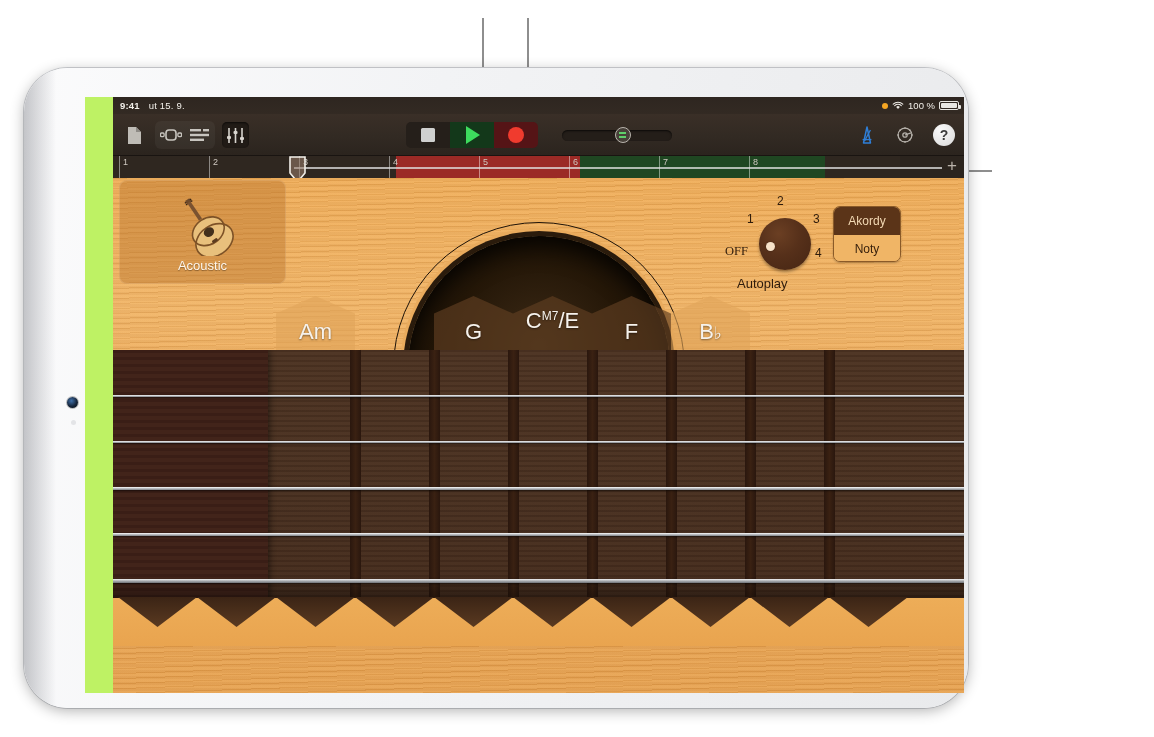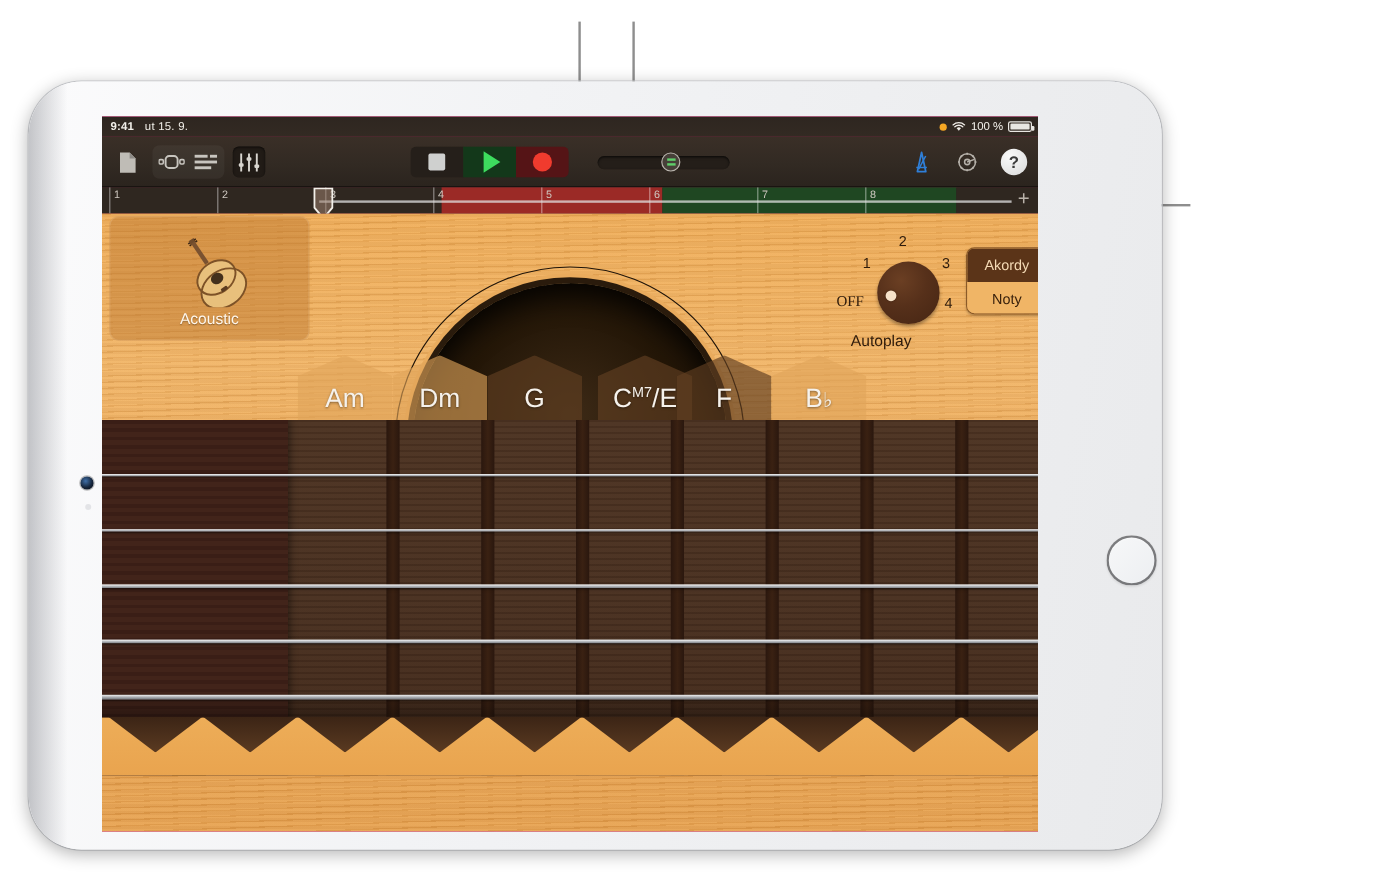--- a/index.html
+++ b/index.html
@@ -40,22 +40,22 @@
     border-radius:50%;
     background: linear-gradient(135deg,#f7f8f9,#eceef1);
     box-shadow: inset 0 0 0 2px rgba(20,20,24,.55),
                 inset 0 2px 3px rgba(255,255,255,.9),
                 0 1px 2px rgba(0,0,0,.10);
   }
 
   
   .screen {
     position:absolute; left:85px; top:97px;
-    width:780px; height:596px;
-    background:#be185d; overflow:hidden;
+    width:879px; height:596px;
+    background:#bef264; overflow:hidden;padding-left:28px;
   }
 
   
   .statusbar {
     position:relative; height:17px; width:100%;
     background: linear-gradient(180deg,#2e2620 0%,#332a23 100%);
     color:#f2efe9; font-size:9.5px; line-height:17px;
   }
   .sb-left { position:absolute; left:7px; top:0; letter-spacing:.2px; white-space:nowrap; }
   .sb-time { font-weight:bold; }
@@ -477,29 +477,25 @@
       <div class="modetoggle">
         <div class="mt-btn mt-on">Akordy</div>
         <div class="mt-btn mt-off">Noty</div>
       </div>
 
       <div class="chords">
         <div class="chord" style="left:163px;width:79px;">
           <div class="chord-shape"></div>
           <div class="chord-name"><span>Am</span></div>
         </div>
-        <div class="chord" style="left:242px;width:79px;">
-          <div class="chord-shape"></div>
-          <div class="chord-name"><span>Dm</span></div>
-        </div>
         <div class="chord" style="left:321px;width:79px;">
           <div class="chord-shape dim"></div>
           <div class="chord-name"><span>G</span></div>
         </div>
-        <div class="chord" style="left:413px;width:79px;">
+        <div class="chord" style="left:400px;width:79px;align-items:center;">
           <div class="chord-shape dim"></div>
           <div class="chord-name"><span>C</span><sup>M7</sup><span>/E</span></div>
         </div>
         <div class="chord" style="left:479px;width:79px;">
           <div class="chord-shape dim"></div>
           <div class="chord-name"><span>F</span></div>
         </div>
         <div class="chord" style="left:558px;width:79px;">
           <div class="chord-shape"></div>
           <div class="chord-name"><span>B</span><span class="flat">♭</span></div>

